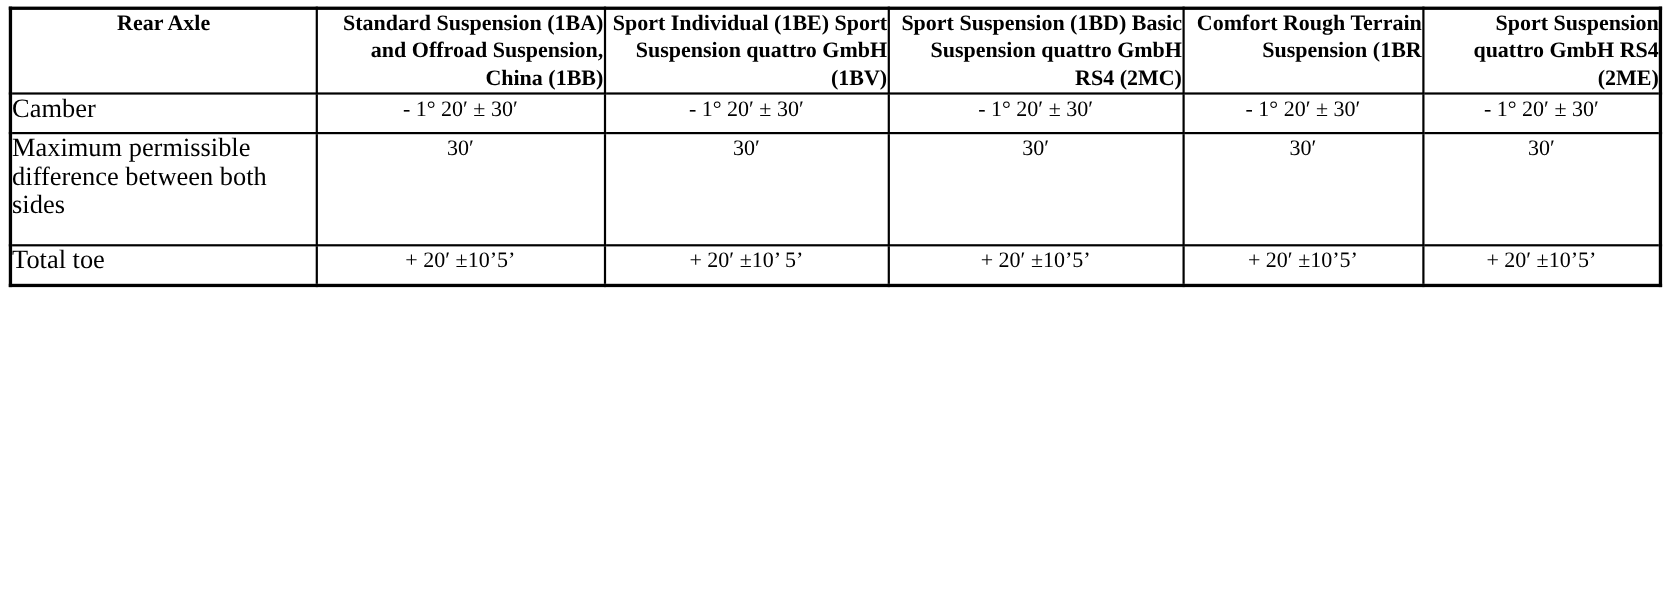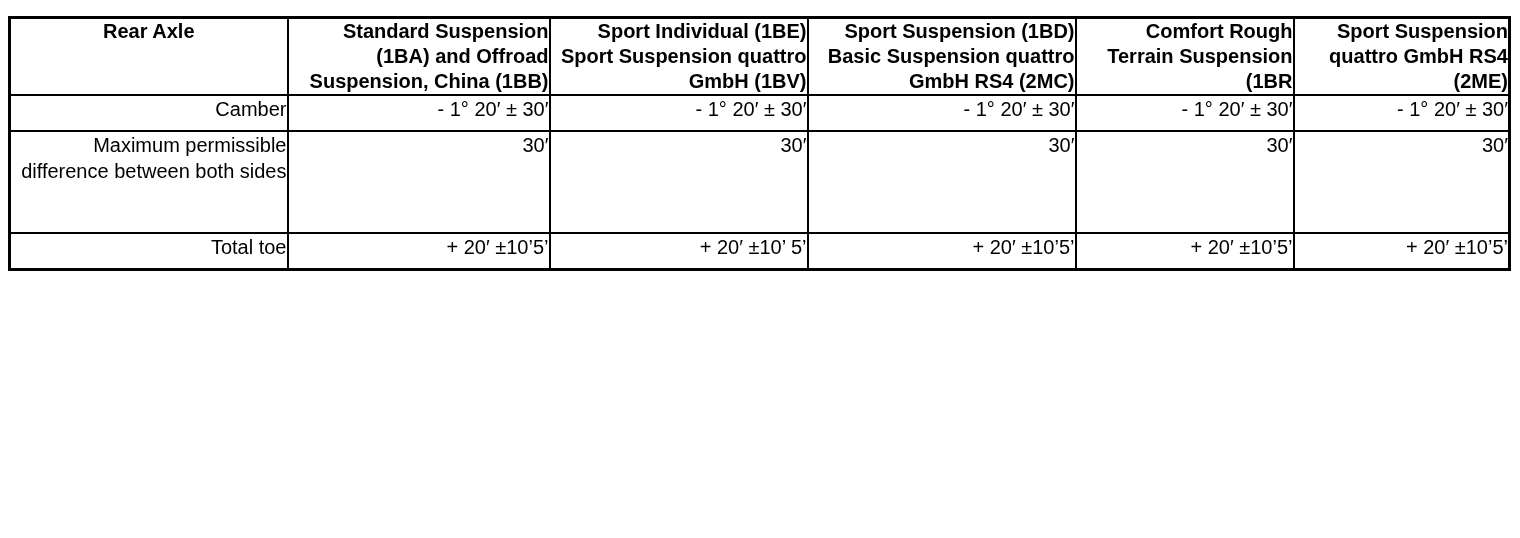--- a/index.html
+++ b/index.html
@@ -12,21 +12,22 @@
     height: 538px;
     font-family: "Liberation Sans", sans-serif;
     color: #000000;
     overflow: hidden;
   }
   .sheet {
     position: relative;
     width: 1520px;
     height: 538px;
     box-sizing: border-box;
-    padding: 16px 8px 8px 8px;
+    padding: 6px 8px 8px 8px;
+    font-family: Liberation Serif, serif;
   }
   table.spec {
     border-collapse: collapse;
     width: 1500px;
     table-layout: fixed;
     border: 3px solid #000;
   }
   table.spec td, table.spec th {
     border: 2px solid #000;
     vertical-align: top;
@@ -44,29 +45,29 @@
     font-weight: bold;
     font-size: 20px;
     line-height: 25px;
     text-align: right;
     padding: 9px 6px 10px 6px;
   }
   .hdr.first {
     text-align: center;
   }
   .rowlabel {
-    font-size: 20px;
+    font-size: 24px;
     line-height: 26px;
-    text-align: right;
+    text-align: left;
     padding: 6px 4px 8px 6px;
   }
   .val {
     font-size: 20px;
     line-height: 26px;
-    text-align: right;
+    text-align: center;
     padding: 6px 6px 8px 6px;
   }
   .r-camber td { height: 34px; }
   .r-maxdiff td { height: 100px; }
   .r-totaltoe td { height: 34px; margin-top: 24px; }
   .r-indtoe td { height: 34px; }
   .r-maxdev td { height: 130px; }
 </style>
 </head>
 <body>

